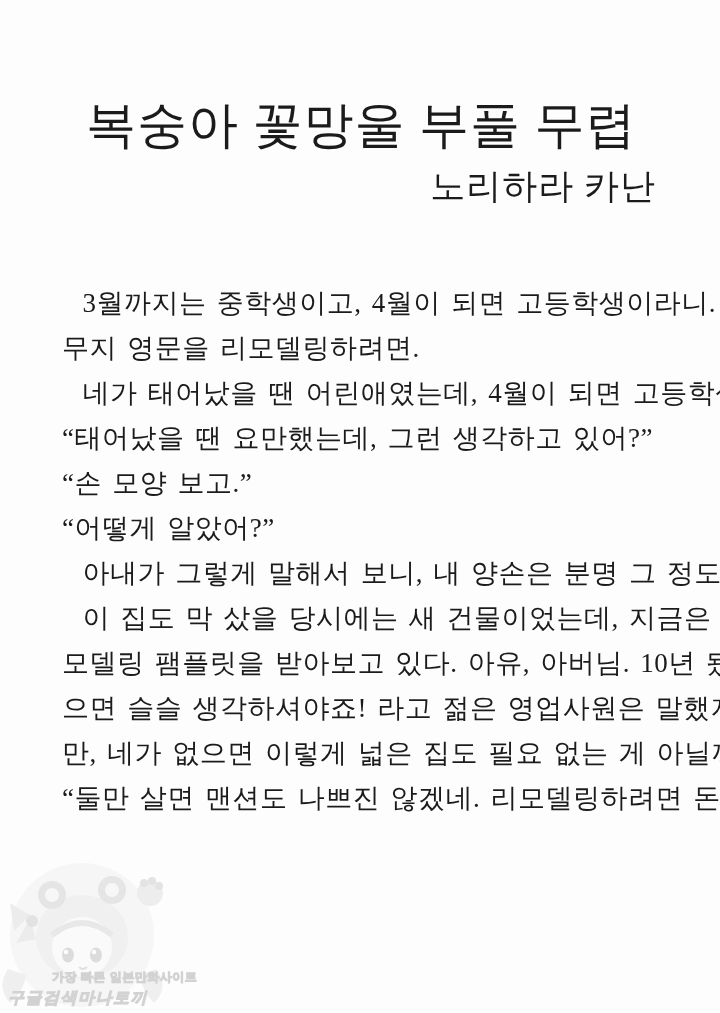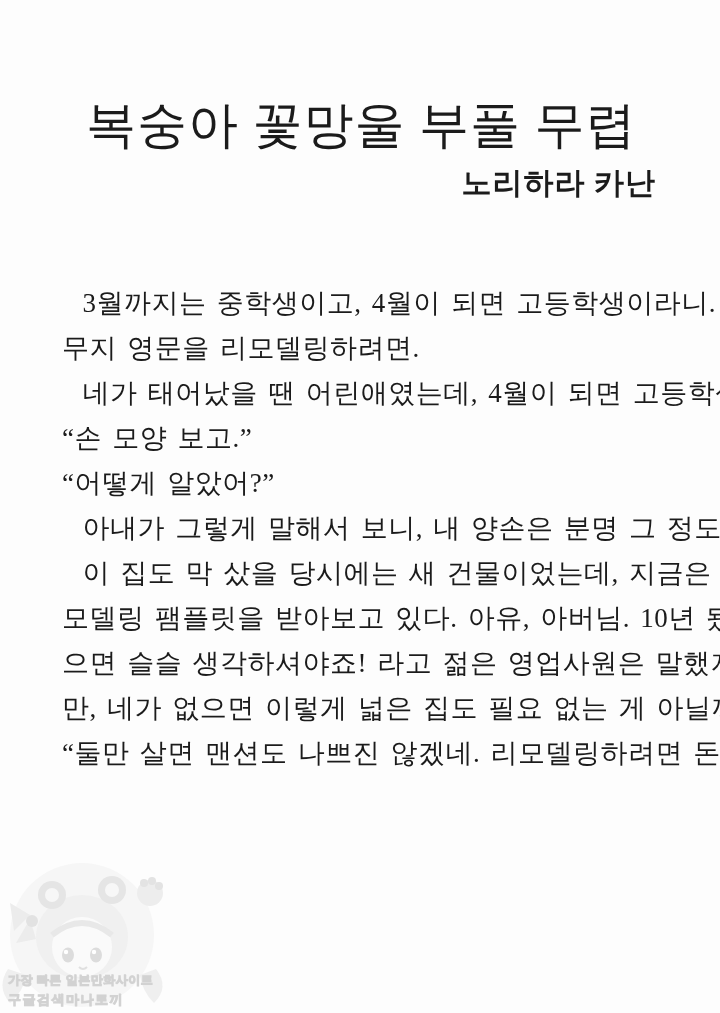--- a/index.html
+++ b/index.html
@@ -24,22 +24,22 @@
     margin: 0;
     font-size: 50px;
     font-weight: 500;
     letter-spacing: 1px;
     white-space: nowrap;
   }
   .author-name {
     position: absolute;
     top: 163px;
     right: 64px;
-    font-size: 30px;
-    font-weight: 700;
+    font-size: 35px;
+    font-weight: 400;
     letter-spacing: 1px;
     white-space: nowrap;
   }
   .body-text {
     position: absolute;
     top: 281px;
     left: 62px;
     width: 600px;
   }
   .tline {
@@ -74,39 +74,42 @@
     font-weight: bold;
     color: #f7f7f7;
     -webkit-text-stroke: 1px #d2d2d2;
     text-shadow: 0 0 1px #dcdcdc;
     white-space: nowrap;
   }
   .wm-tagline {
     font-size: 12px;
     letter-spacing: 0.5px;
     margin-bottom: 2px;
+    margin-left: 44px;
   }
   .wm-sitename {
-    font-size: 13px;
+    font-size: 16px;
     letter-spacing: 1.5px;
+    font-style: italic;
   }
 </style>
 </head>
 <body>
 
 <div class="page">
 
   <h1 class="chapter-title">복숭아 꽃망울 부풀 무렵</h1>
 
   <div class="author-name">노리하라 카난</div>
 
   <div class="body-text">
     <p class="tline">  3월까지는 중학생이고, 4월이 되면 고등학생이라니. 도</p>
     <p class="tline">무지 영문을 리모델링하려면.</p>
     <p class="tline">  네가 태어났을 땐 어린애였는데, 4월이 되면 고등학생이</p>
+    <p class="tline">“태어났을 땐 요만했는데, 그런 생각하고 있어?”</p>
     <p class="tline">“손 모양 보고.”</p>
     <p class="tline">“어떻게 알았어?”</p>
     <p class="tline">  아내가 그렇게 말해서 보니, 내 양손은 분명 그 정도로</p>
     <p class="tline">  이 집도 막 샀을 당시에는 새 건물이었는데, 지금은 리</p>
     <p class="tline">모델링 팸플릿을 받아보고 있다. 아유, 아버님. 10년 됐</p>
     <p class="tline">으면 슬슬 생각하셔야죠! 라고 젊은 영업사원은 말했지</p>
     <p class="tline">만, 네가 없으면 이렇게 넓은 집도 필요 없는 게 아닐까?</p>
     <p class="tline">“둘만 살면 맨션도 나쁘진 않겠네. 리모델링하려면 돈도</p>
   </div>
 

